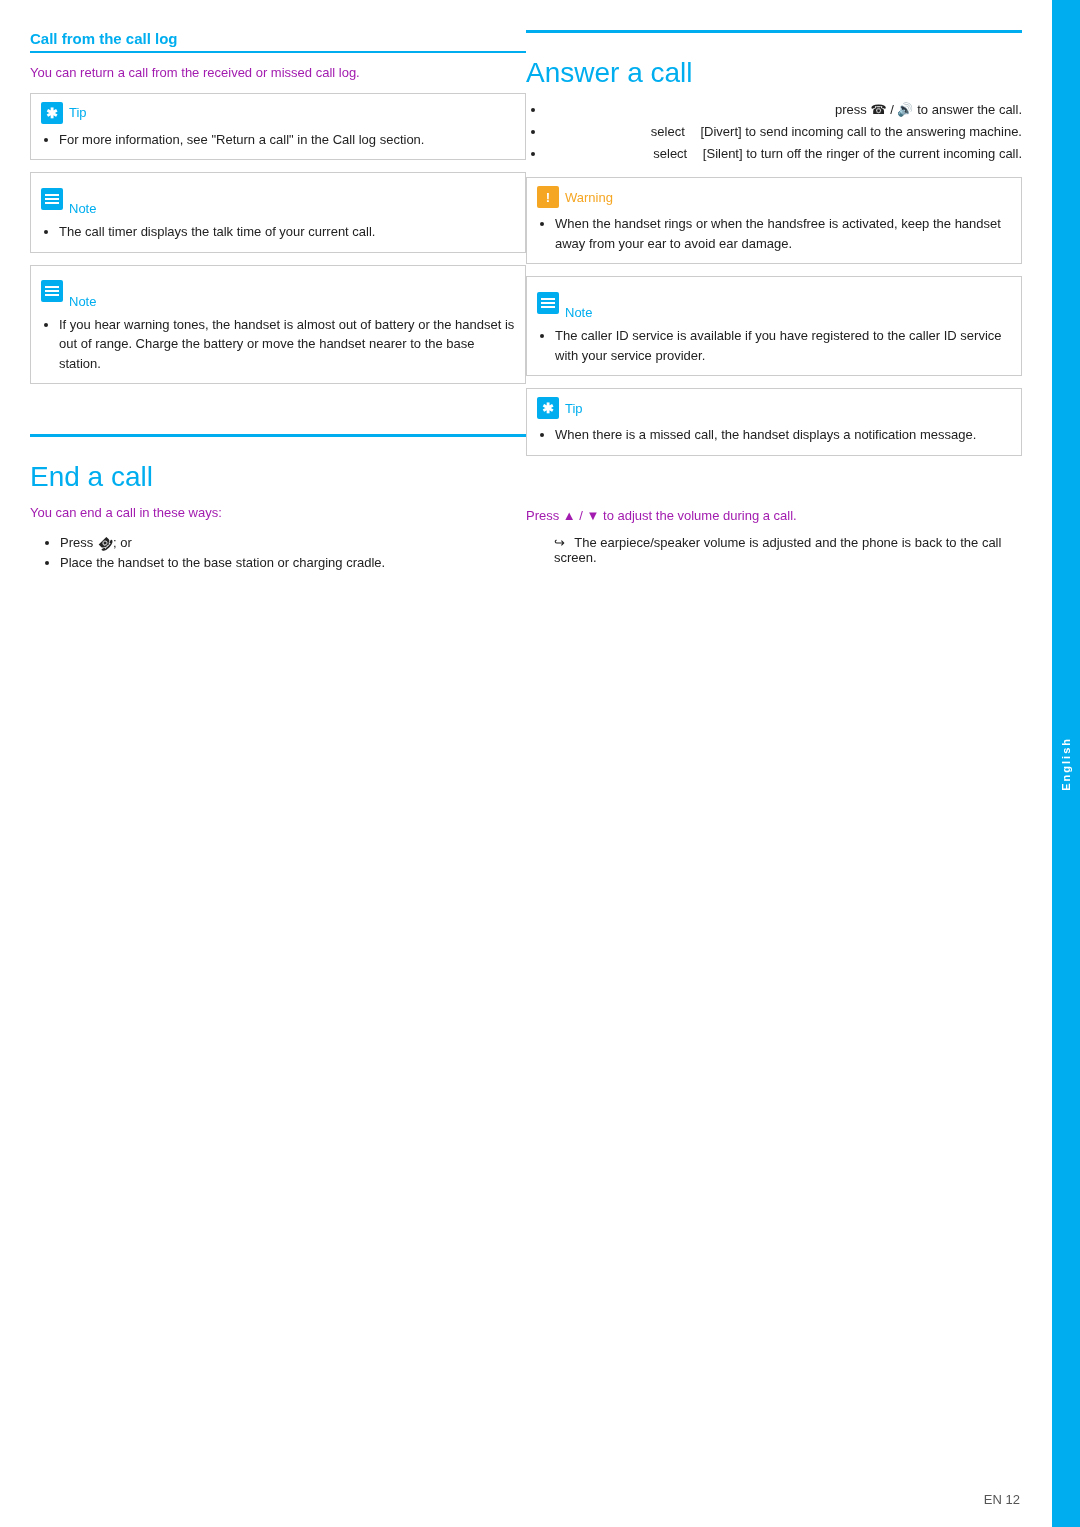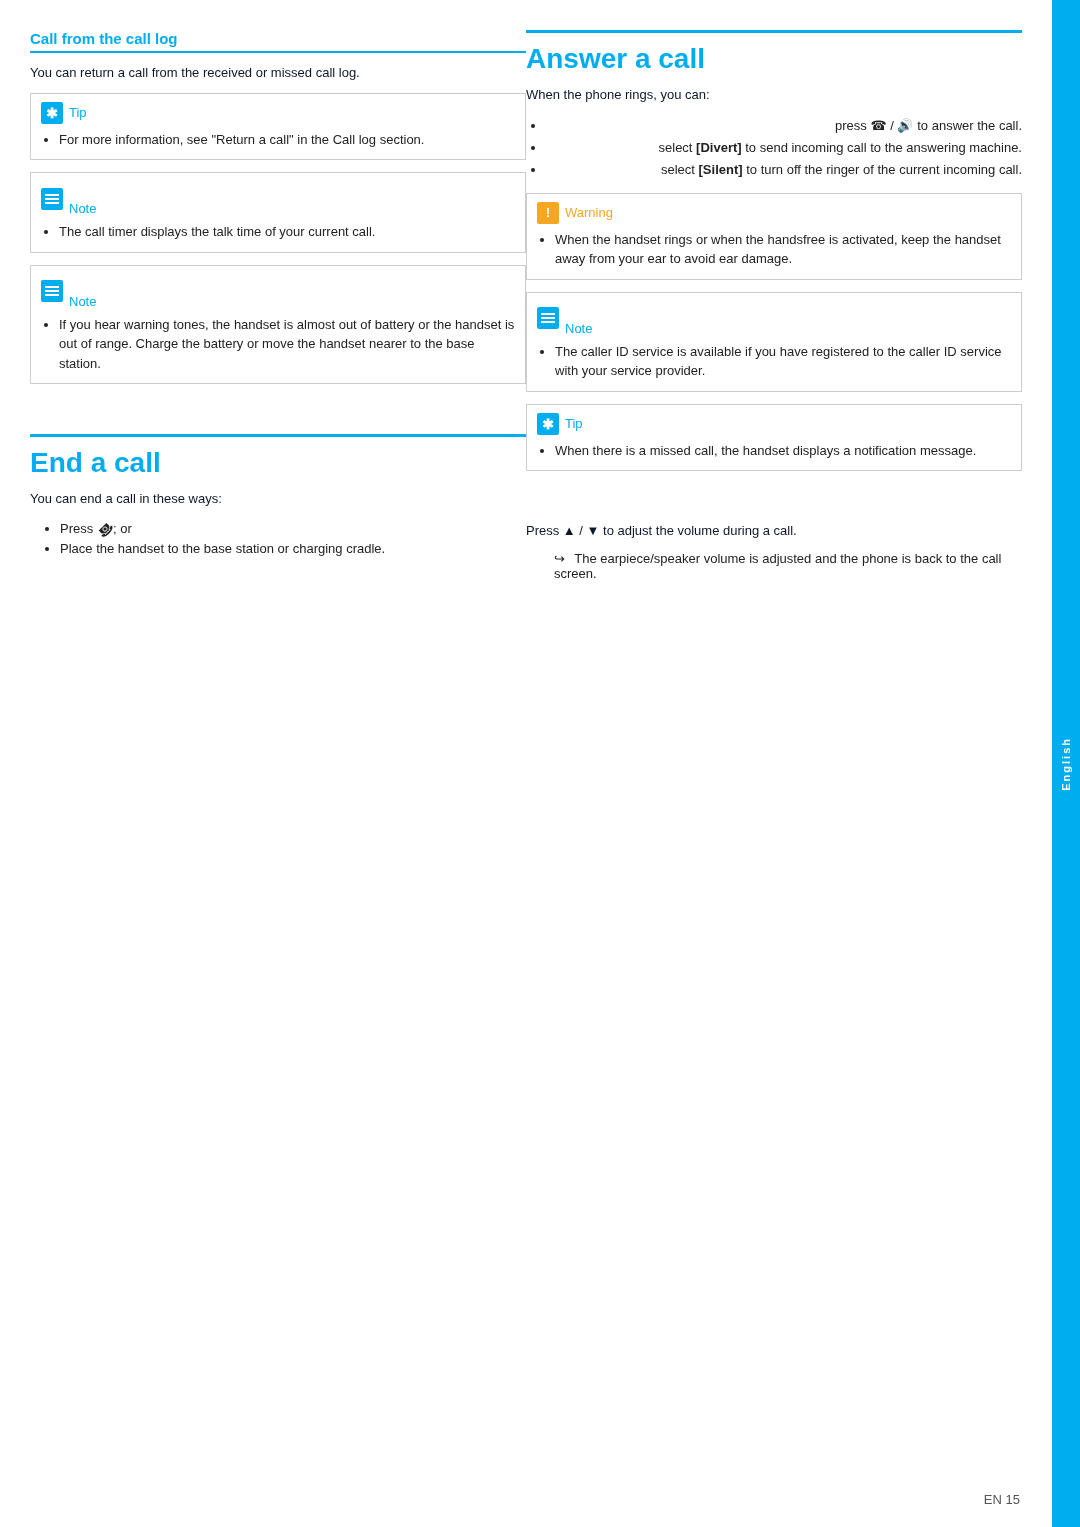--- a/index.html
+++ b/index.html
@@ -56,39 +56,39 @@
     .section-heading-small {
       font-size: 15px;
       font-weight: bold;
       color: #00aeef;
       border-bottom: 2px solid #00aeef;
       padding-bottom: 4px;
       margin-bottom: 10px;
     }
     .section-heading-large {
       font-size: 28px;
-      font-weight: bold;
+      font-weight: normal;
       color: #00aeef;
       border-top: 3px solid #00aeef;
-      padding-top: 10px;
+      padding-top: 24px;
       margin-bottom: 10px;
     }
     .section-heading-xlarge {
       font-size: 28px;
       font-weight: bold;
       color: #00aeef;
       border-top: 3px solid #00aeef;
       padding-top: 10px;
       margin-bottom: 10px;
       line-height: 1.2;
     }
 
     p.body-text {
       font-size: 13px;
-      color: #0f172a;
+      color: #a21caf;
       margin-bottom: 10px;
       line-height: 1.5;
     }
 
     
     .info-box {
       border: 1px solid #ccc;
       margin-bottom: 12px;
       padding: 8px 10px;
     }
@@ -191,21 +191,21 @@
     .adjust-section {
       margin-top: 20px;
     }
 
     .indent-result {
       padding-left: 28px;
       margin-top: 4px;
     }
 
     
-    .bold { font-weight: bold; }
+    .bold { font-weight: normal; margin-left: 12px; }
 
     
     .page-footer {
       position: absolute;
       bottom: 20px;
       right: 60px;
       font-size: 13px;
       color: #555;
     }
 
@@ -279,21 +279,20 @@
           <li>Place the handset to the base station or charging cradle.</li>
         </ul>
       </div>
 
     </div>
 
     <div class="right-col">
 
       <div class="section-block">
         <div class="section-heading-large">Answer a call</div>
-        <p class="body-text">When the phone rings, you can:</p>
         <ul class="answer-bullets">
           <li>
             press <span style="font-size:13px;">☎</span> / <span>🔊</span> to answer the call.
           </li>
           <li>
             select <span class="bold">[Divert]</span> to send incoming call to the answering machine.
           </li>
           <li>
             select <span class="bold">[Silent]</span> to turn off the ringer of the current incoming call.
           </li>
@@ -347,13 +346,13 @@
       </div>
 
     </div>
   </div>
 
   <div class="side-tab">
     <span class="side-tab-text">English</span>
   </div>
 </div>
 
-<div class="page-footer">EN    15</div>
+<div class="page-footer">EN    12</div>
 
 </body></html>

